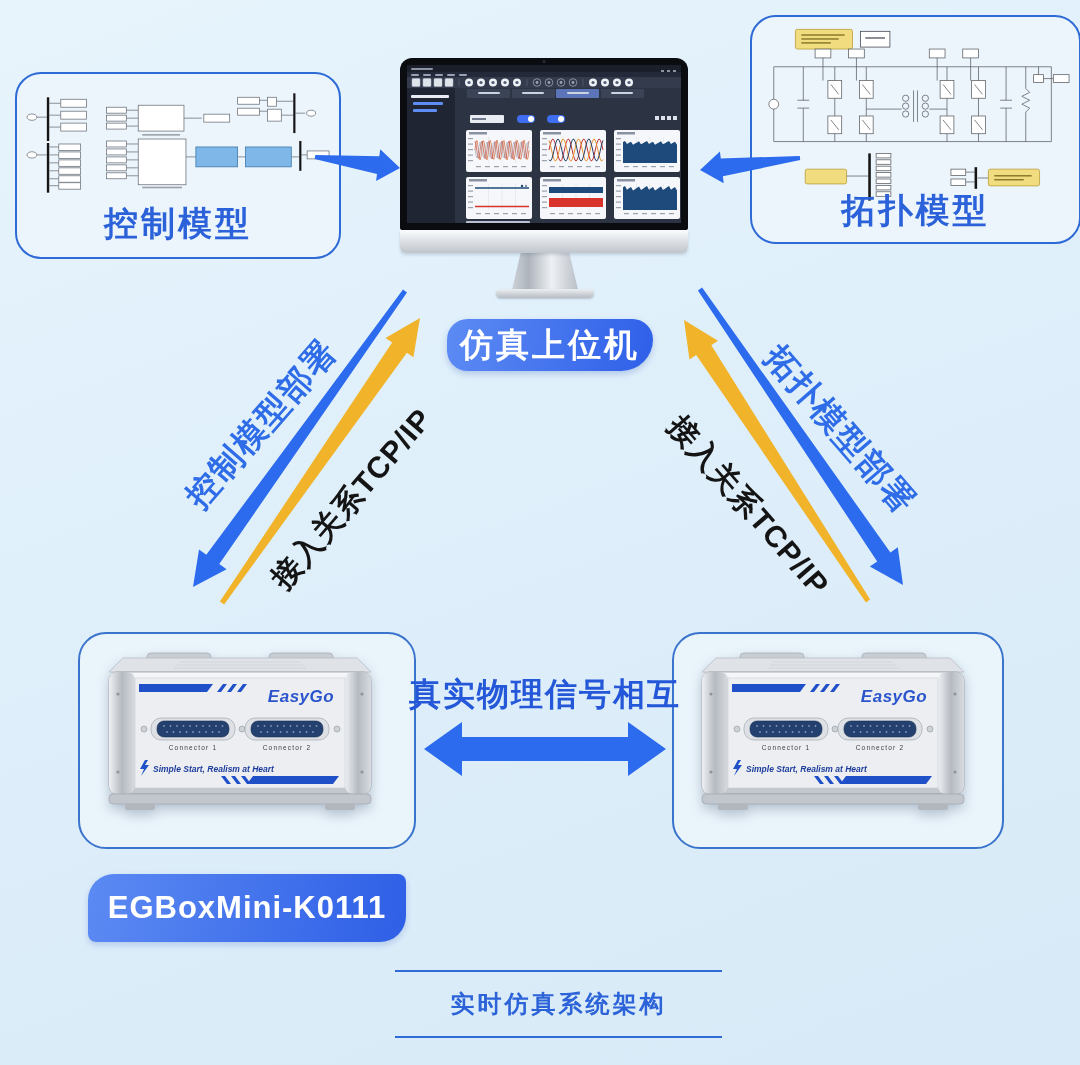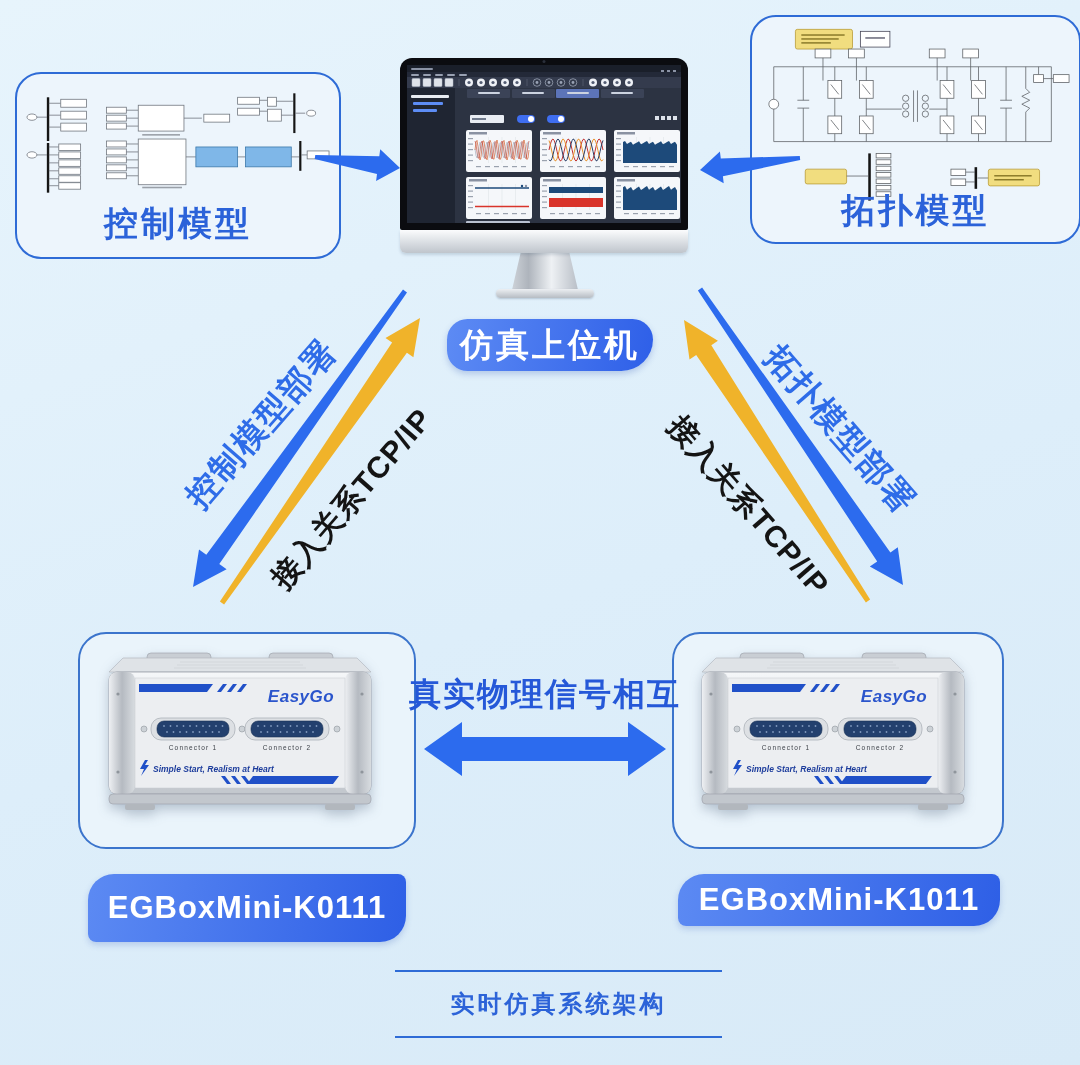--- a/index.html
+++ b/index.html
@@ -633,21 +633,20 @@
       <polygon points="140,124 146,132 142,132 136,124" fill="#2050c8"></polygon>
       <polygon points="150,124 156,132 152,132 146,124" fill="#2050c8"></polygon>
       <polygon points="158,124 244,124 238,132 152,132" fill="#2050c8"></polygon>
       <rect x="14" y="142" width="262" height="10" rx="4" fill="#c2c7cd" stroke="#9aa0a8" stroke-width="0.6"></rect>
       <rect x="30" y="152" width="30" height="6" rx="2" fill="#b2b7bd"></rect>
       <rect x="230" y="152" width="30" height="6" rx="2" fill="#b2b7bd"></rect>
     </g>
   </svg>
 
   <div class="name-plate plate-left">EGBoxMini-K0111</div>
-  <div class="name-plate plate-right">EGBoxMini-K1011</div>
 
   <div class="footer-title">
     <div class="footer-line top"></div>
     <div class="footer-text">实时仿真系统架构</div>
     <div class="footer-line bottom"></div>
   </div>
 
 </div>
 
 </body></html>

